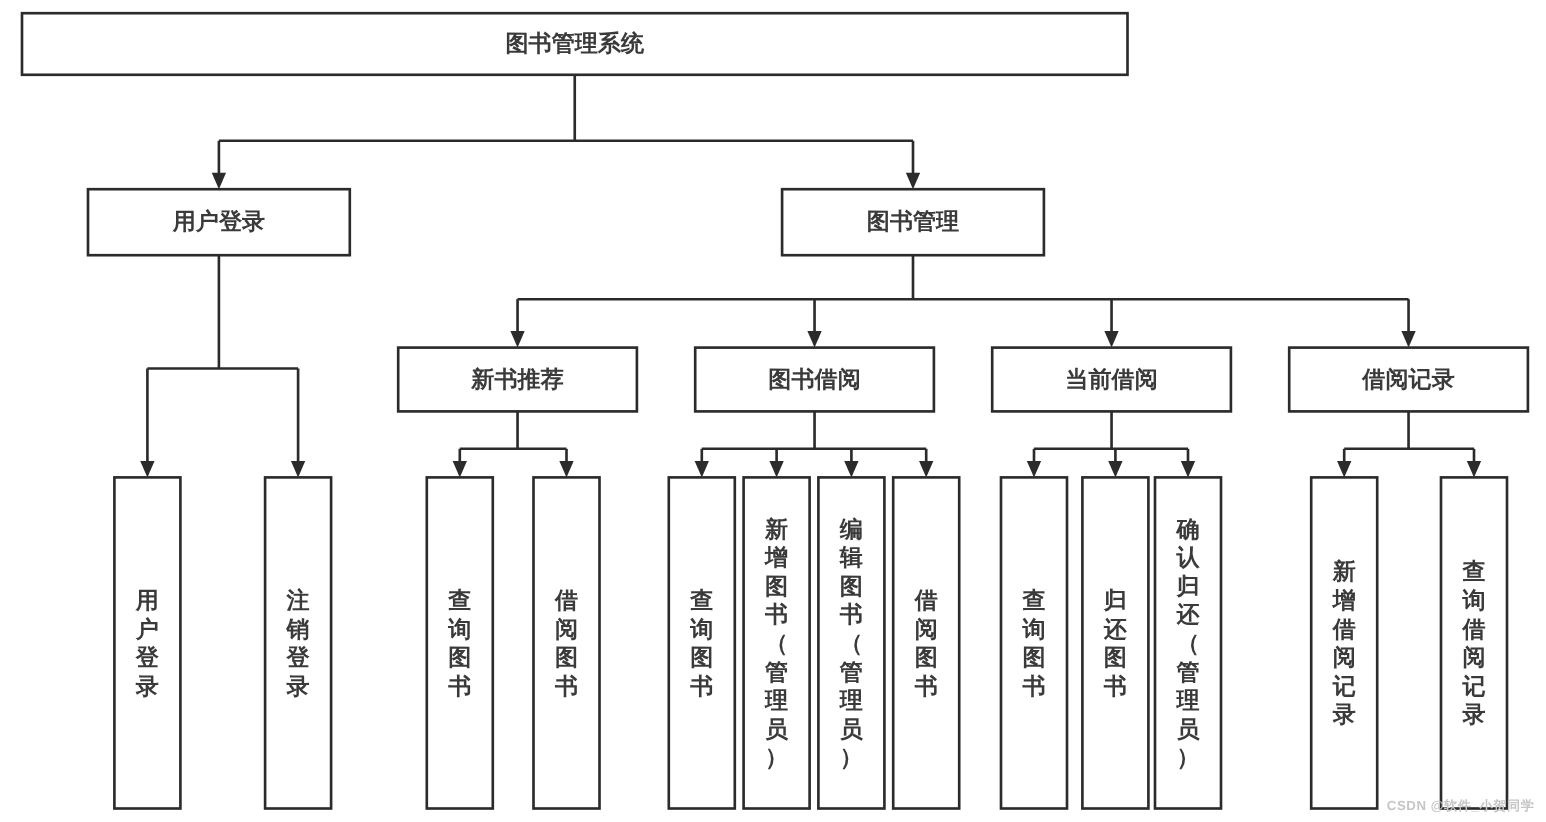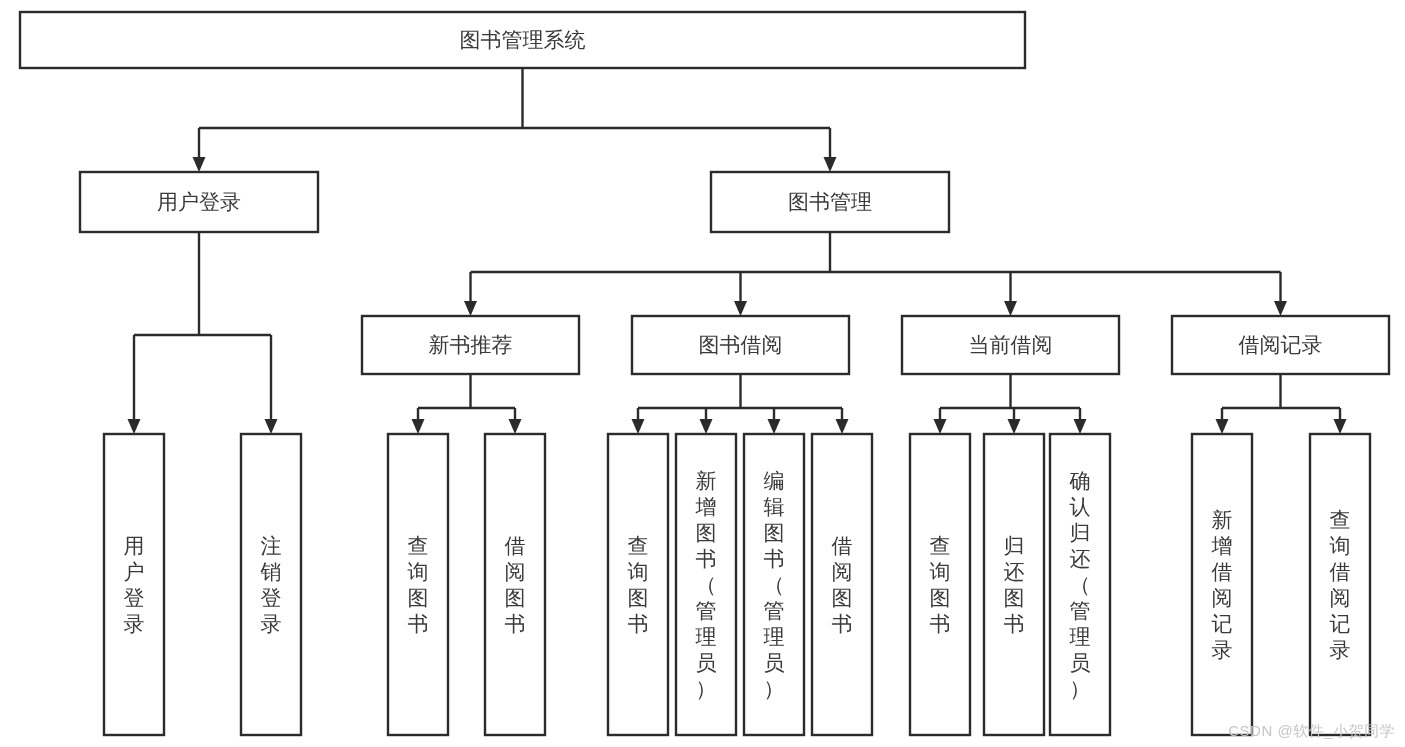--- a/index.html
+++ b/index.html
@@ -11,20 +11,21 @@
     width: 1405px;
     height: 747px;
     overflow: hidden;
     font-family: "Liberation Sans", "DejaVu Sans", sans-serif;
   }
   #diagram-root {
     position: relative;
     width: 1405px;
     height: 747px;
     background: #ffffff;
+    font-weight: bold;
   }
   svg.diagram-canvas {
     position: absolute;
     left: 0;
     top: 0;
     width: 1405px;
     height: 747px;
     display: block;
   }
   .node-box {
@@ -53,21 +54,21 @@
     font-family: "Liberation Sans", "DejaVu Sans", sans-serif;
     font-size: 21px;
     fill: #3a3a3a;
     text-anchor: middle;
   }
   .watermark {
     position: absolute;
     right: 10px;
     bottom: 6px;
     font-family: "Liberation Sans", "DejaVu Sans", sans-serif;
-    font-size: 15px;
+    font-size: 12px;
     color: #c6c6c6;
     letter-spacing: 0.5px;
     white-space: nowrap;
     pointer-events: none;
   }
 </style>
 </head>
 <body>
 
 <div id="diagram-root">

